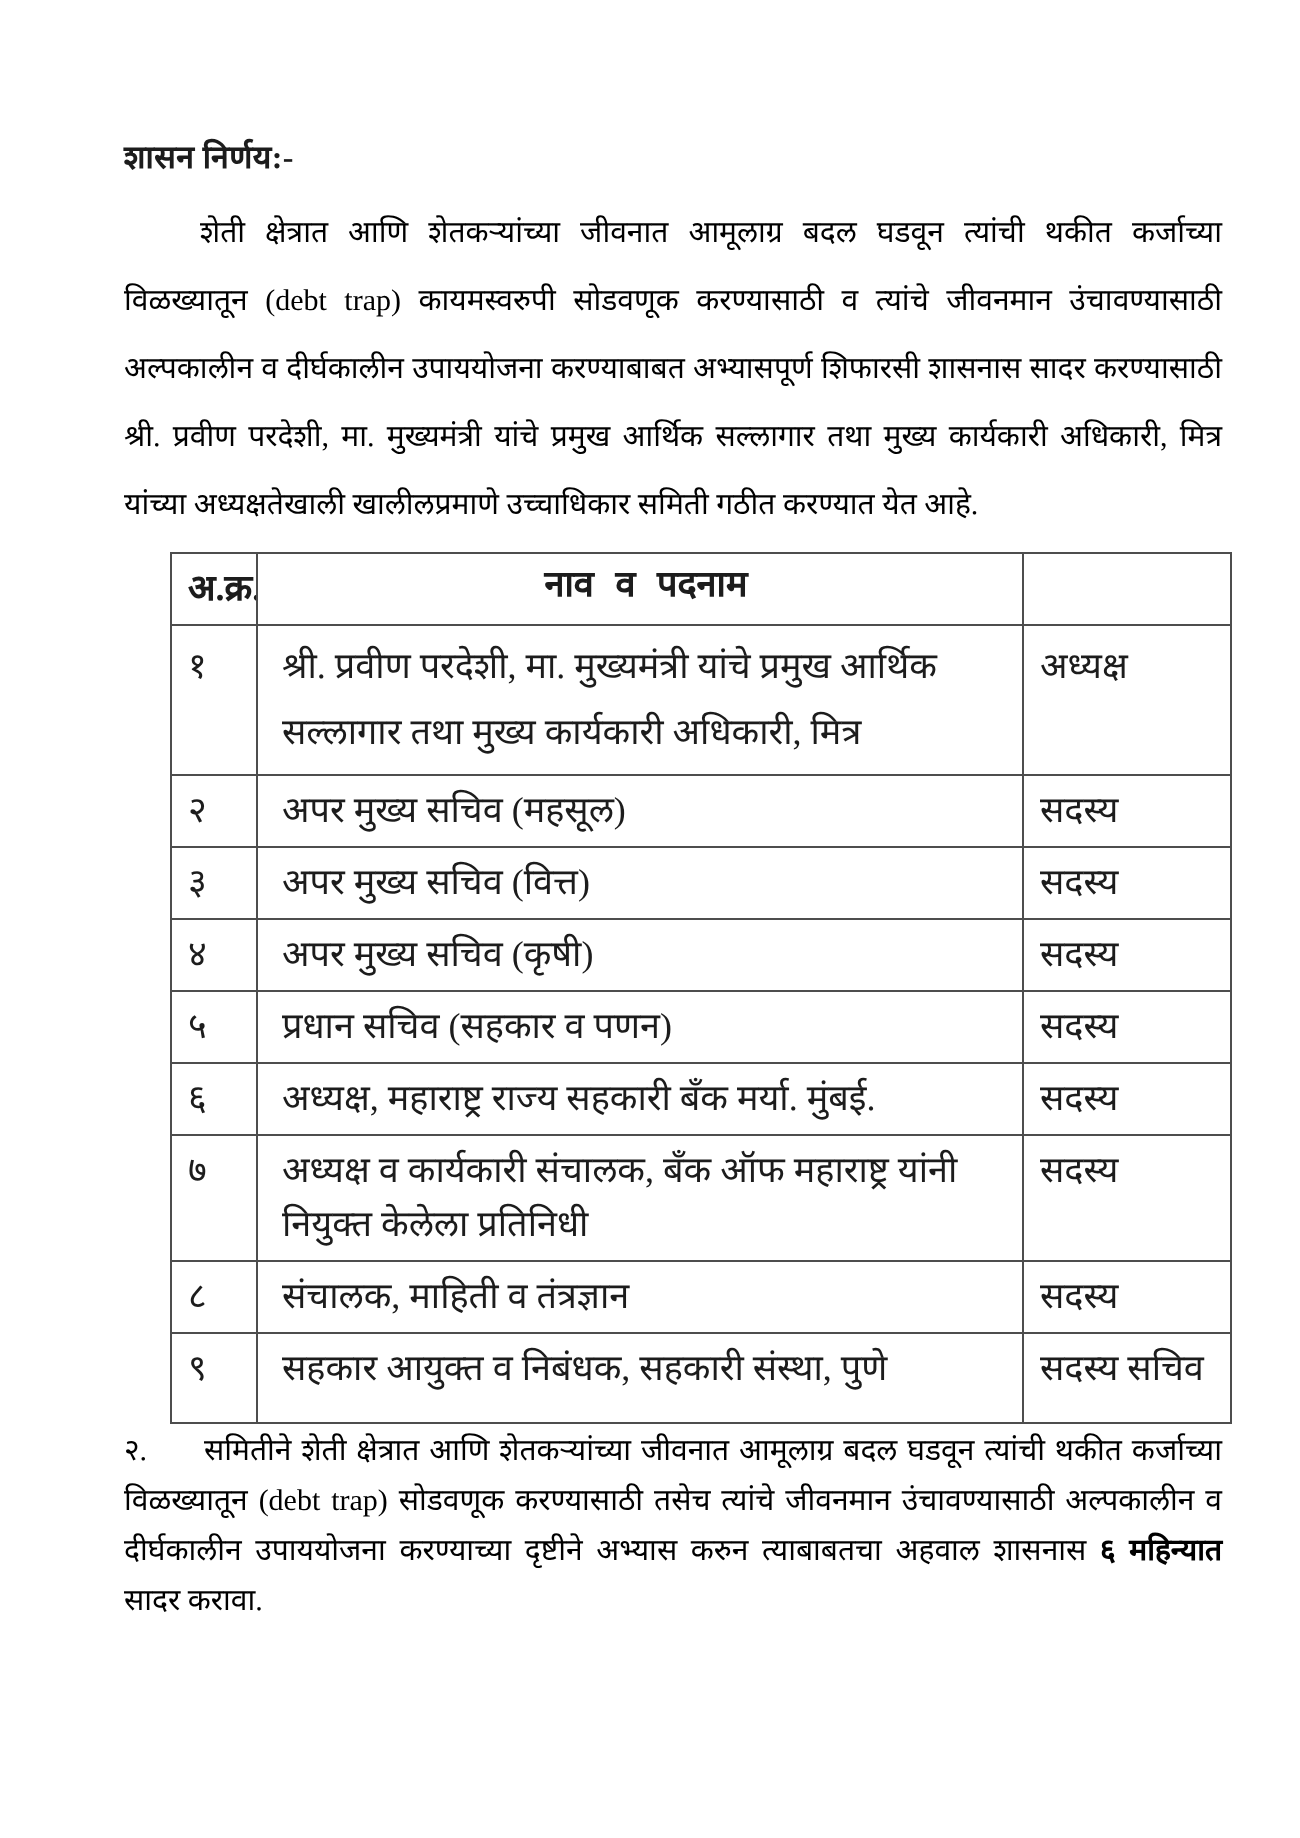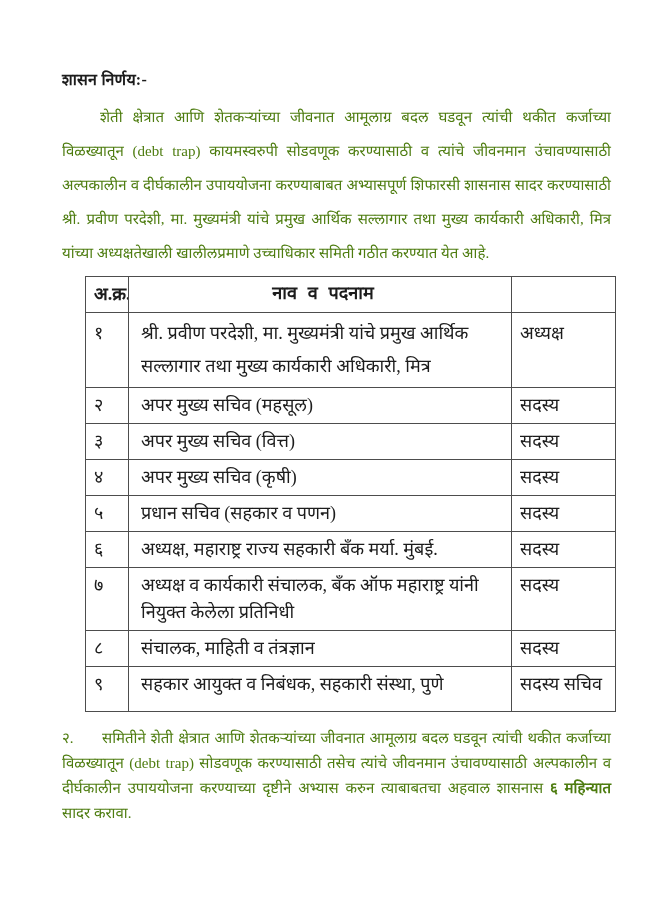--- a/index.html
+++ b/index.html
@@ -19,31 +19,31 @@
     padding: 70px 39px 0 62px;
   }
   .gr-title {
     font-size: 16px;
     font-weight: bold;
     line-height: 20px;
     letter-spacing: 0.2px;
   }
   .para {
     text-align: justify;
-    color: #4d7c0f;
+    color: #000000;
   }
   .para-lead {
     margin-top: 10px;
     line-height: 34px;
     text-indent: 38px;
   }
   .para-numbered {
     line-height: 25px;
   }
-  .para-2 { margin-top: 14px; }
+  .para-2 { margin-top: 2px; }
   .para-3 { margin-top: 13px; }
   .para-num {
     display: inline-block;
     width: 40px;
     text-indent: 0;
   }
   .bold-inline { font-weight: bold; }
   table.committee {
     margin-top: 6px;
     margin-left: 23px;

